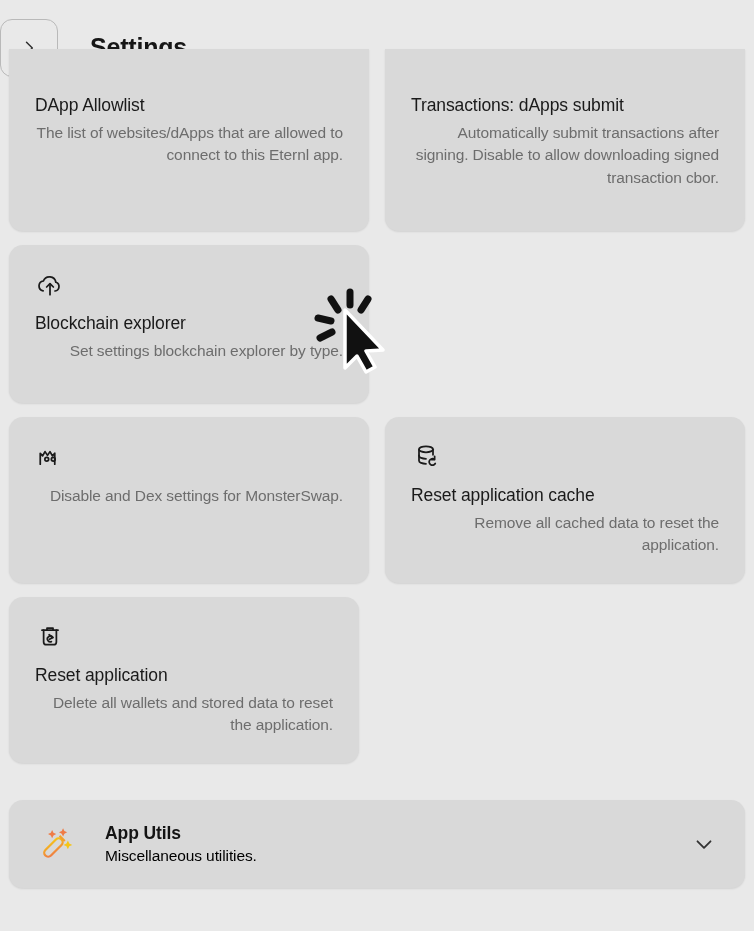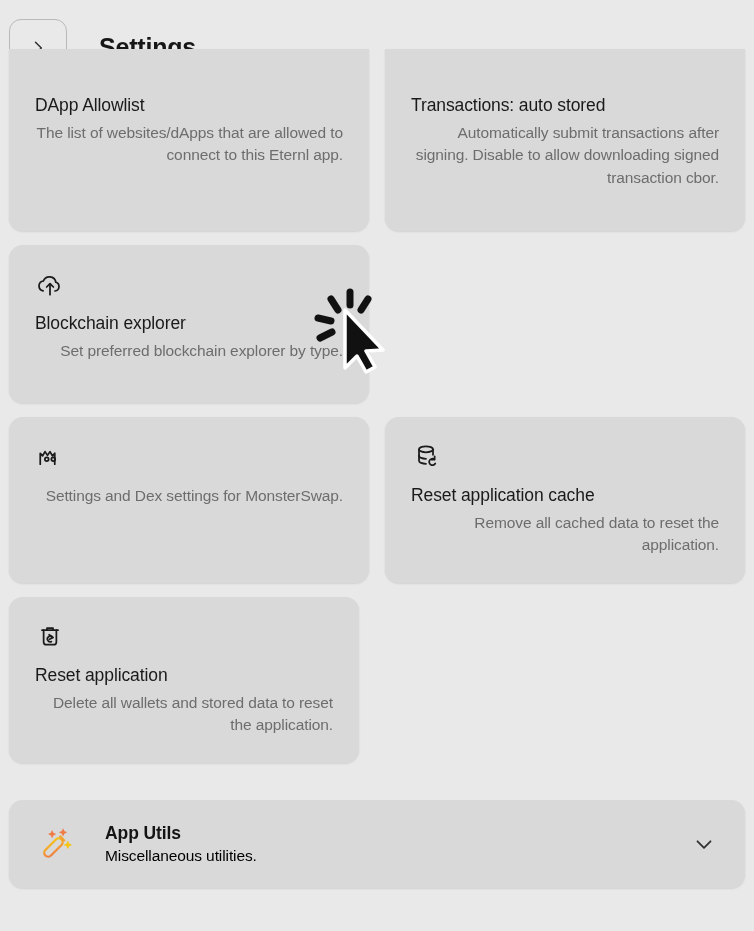--- a/index.html
+++ b/index.html
@@ -15,21 +15,20 @@
     -webkit-font-smoothing: antialiased;
     color: #1c1c1c;
     position: relative;
   }
 
   
   .header {
     height: 95px;
     display: flex;
     align-items: center;
-    padding-left: 9px;
     box-sizing: border-box;
     background: #e9e9e9;
   }
   .nav-btn {
     width: 58px;
     height: 58px;
     border-radius: 12px;
     border: 1px solid #b9b9b9;
     background: #e9e9e9;
     display: flex;
@@ -183,55 +182,55 @@
 
     <div class="card clipped">
       <div class="card-inner">
         <div class="card-title">DApp Allowlist</div>
         <div class="card-desc">The list of websites/dApps that are allowed to connect to this Eternl app.</div>
       </div>
     </div>
 
     <div class="card clipped">
       <div class="card-inner">
-        <div class="card-title">Transactions: auto stored</div>
+        <div class="card-title">Transactions: dApps submit</div>
         <div class="card-desc">Automatically submit transactions after signing. Disable to allow downloading signed transaction cbor.</div>
       </div>
     </div>
 
   </div>
 
   <div class="grid grid-row2">
 
 
     <div class="card card-tall">
       <span class="card-icon">
         <svg width="30" height="30" viewBox="0 0 24 24" fill="none" stroke="#1b1b1b" stroke-width="1.4" stroke-linecap="round" stroke-linejoin="round">
           <path d="M6.5 17.5A4 4 0 0 1 6.7 9.6a5.2 5.2 0 0 1 10 1 3.6 3.6 0 0 1-.7 7"></path>
           <line x1="12" y1="20.5" x2="12" y2="12"></line>
           <polyline points="9.3 14.4 12 11.7 14.7 14.4"></polyline>
         </svg>
       </span>
       <div class="card-title">Blockchain explorer</div>
-      <div class="card-desc">Set preferred blockchain explorer by type.</div>
+      <div class="card-desc">Set settings blockchain explorer by type.</div>
     </div>
 
   </div>
 
   <div class="grid grid-row3">
 
     <div class="card card-tall">
       <span class="card-icon">
         <svg width="30" height="30" viewBox="0 0 24 24" fill="none" stroke="#1b1b1b" stroke-width="1.4" stroke-linecap="round" stroke-linejoin="round">
           <path d="M4.2 18.5 V9.8 l1.9 2.1 1.9-3.4 2 3 2-3 1.9 3.4 1.9-2.1 v8.7"></path>
           <circle cx="9.4" cy="14.6" r="1.5"></circle>
           <circle cx="14.6" cy="14.6" r="1.5"></circle>
         </svg>
       </span>
-      <div class="card-desc">Settings and Dex settings for MonsterSwap.</div>
+      <div class="card-desc">Disable and Dex settings for MonsterSwap.</div>
     </div>
 
     <div class="card card-tall">
       <span class="card-icon">
         <svg width="30" height="30" viewBox="0 0 24 24" fill="none" stroke="#1b1b1b" stroke-width="1.4" stroke-linecap="round" stroke-linejoin="round">
           <ellipse cx="12" cy="6.6" rx="5.6" ry="2.4"></ellipse>
           <path d="M6.4 6.6 v5.2 c0 1.3 2.5 2.4 5.6 2.4"></path>
           <path d="M17.6 6.6 v4.4"></path>
           <path d="M6.4 11.4 v4.4 c0 1.3 2.5 2.4 5.6 2.4"></path>
           <path d="M18.6 14.6 a2.6 2.6 0 1 0 .8 3.4"></path>

